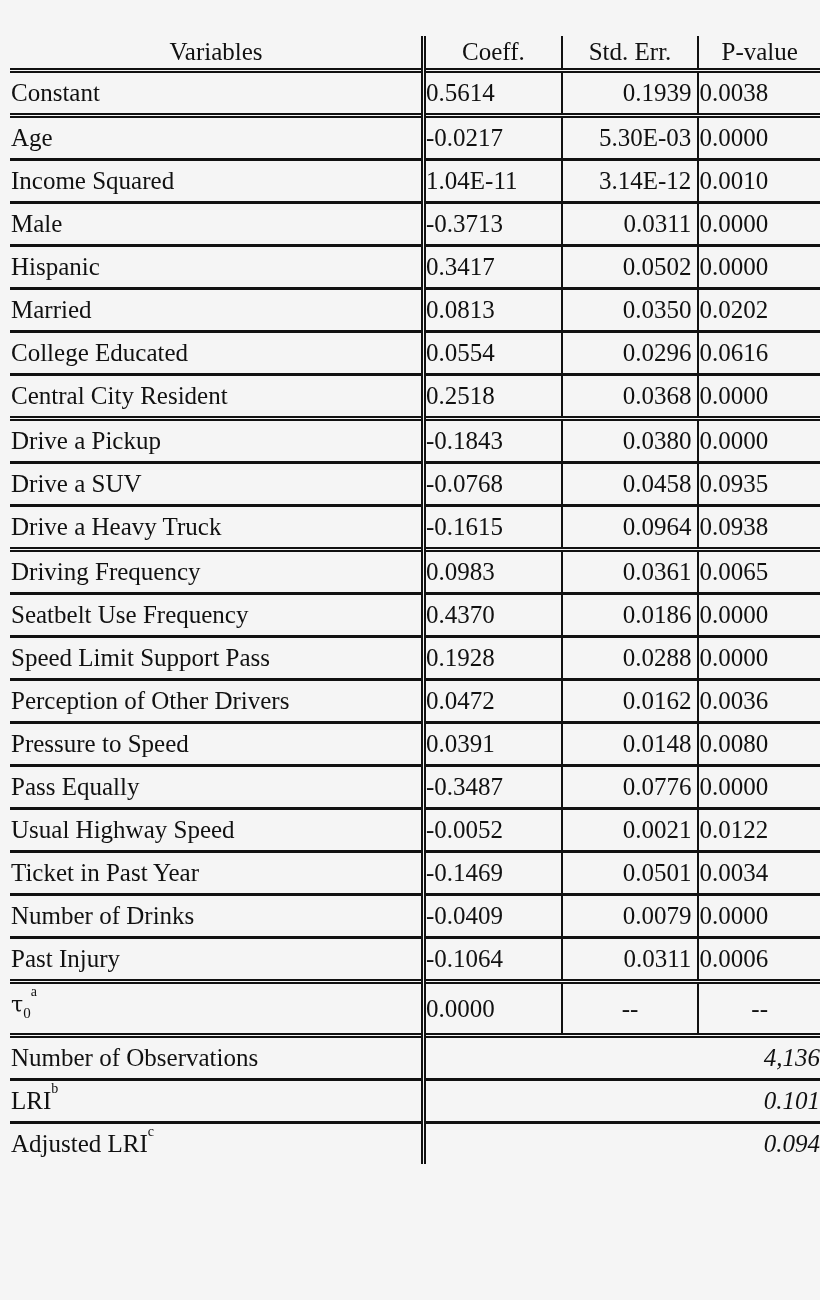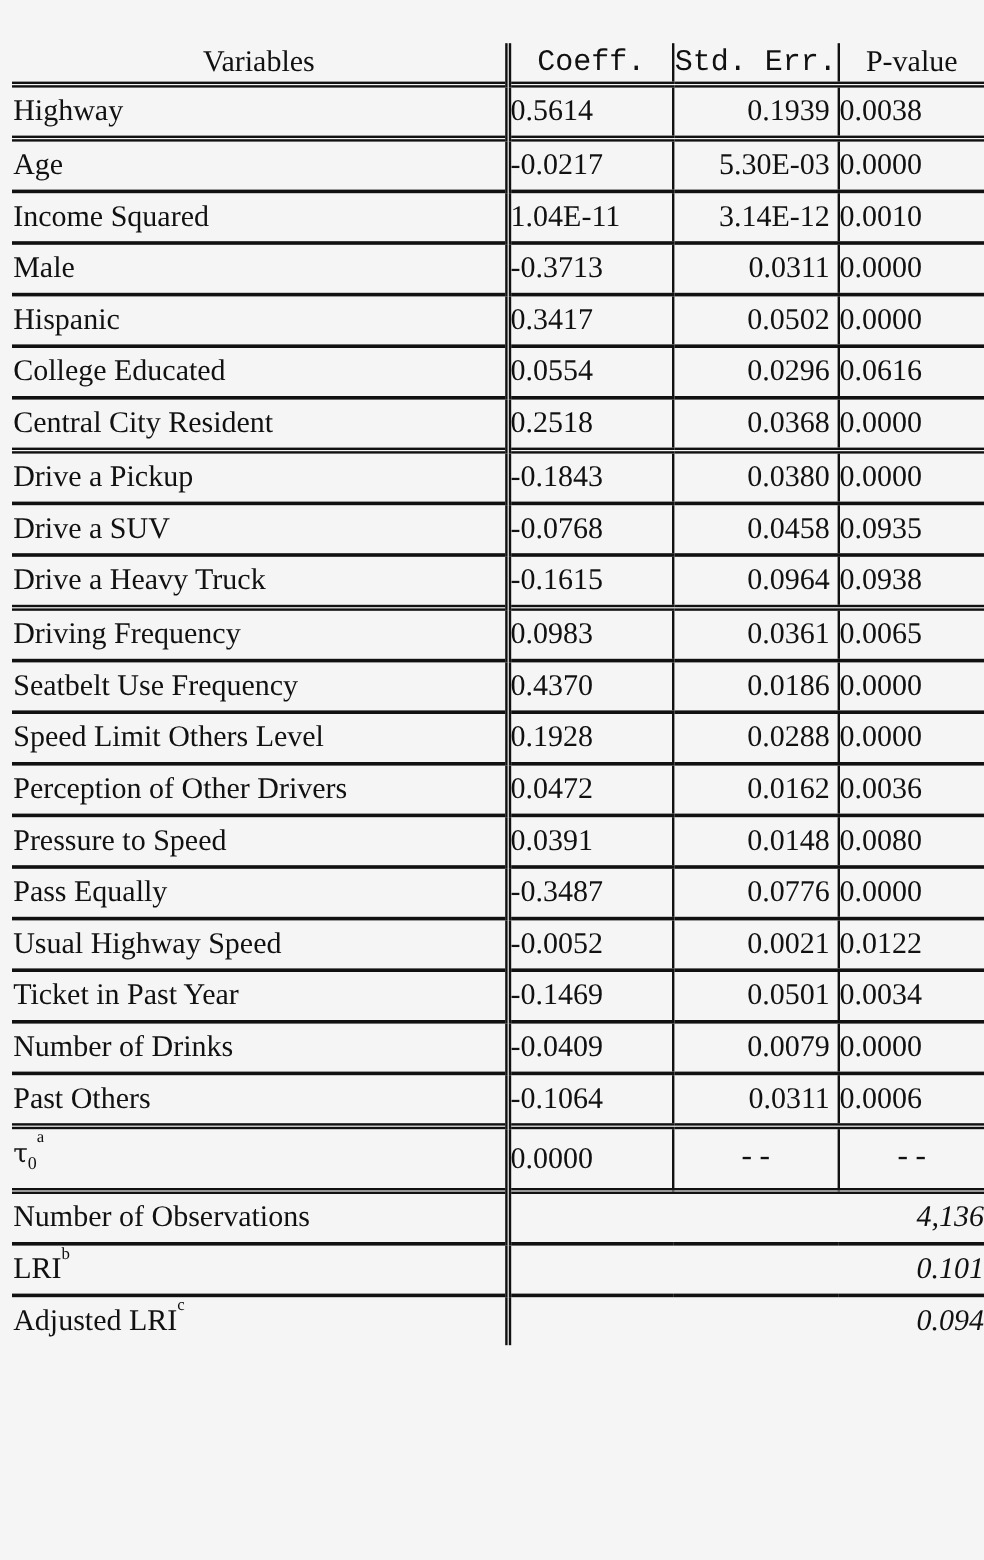--- a/index.html
+++ b/index.html
@@ -8,41 +8,41 @@
   #tbl td, #tbl th { padding:0; height:40px; line-height:40px; white-space:nowrap; }
   #tbl th { font-weight:normal; text-align:center; height:32px; line-height:28px; }
   .c0 { width:408px; text-align:left; padding-left:1px !important; border-right:5px double #111; }
   .c1 { width:130px; text-align:left; padding-right:4px !important; border-right:2px solid #111; }
   .c2 { width:128px; text-align:right; padding-right:6px !important; border-right:2px solid #111;margin-left:42px; }
   .c3 { width:120px; text-align:left; }
   tr.r td { border-top:3px solid #111; }
   tr.dbl td { border-top:5px double #111; }
   th.c0 { text-align:center; }
   th.c3 { text-align:center; }
-  .center { text-align:center !important; padding-right:0 !important;font-family:Liberation Mono, monospace; }
+  .center { text-align:center !important; padding-right:0 !important; }
   td.span3 { text-align:right;font-style:italic; }
   sup { font-size:14px; vertical-align:top; position:relative; top:-12px; }
   sub { font-size:15px; }
   .tau { font-family:"DejaVu Serif", serif; font-size:22px; }
 </style>
 </head>
 <body>
 
 <table id="tbl">
   <thead>
     <tr>
       <th class="c0">Variables</th>
       <th class="c1 center">Coeff.</th>
       <th class="c2 center">Std. Err.</th>
       <th class="c3">P-value</th>
     </tr>
   </thead>
   <tbody id="body">
       <tr class="dbl">
-        <td class="c0">Highway</td>
+        <td class="c0">Constant</td>
         <td class="c1">0.5614</td>
         <td class="c2">0.1939</td>
         <td class="c3">0.0038</td>
       </tr>
       <tr class="dbl">
         <td class="c0">Age</td>
         <td class="c1">-0.0217</td>
         <td class="c2">5.30E-03</td>
         <td class="c3">0.0000</td>
       </tr>
@@ -56,20 +56,26 @@
         <td class="c0">Male</td>
         <td class="c1">-0.3713</td>
         <td class="c2">0.0311</td>
         <td class="c3">0.0000</td>
       </tr>
       <tr class="r">
         <td class="c0">Hispanic</td>
         <td class="c1">0.3417</td>
         <td class="c2">0.0502</td>
         <td class="c3">0.0000</td>
+      </tr>
+      <tr class="r">
+        <td class="c0">Married</td>
+        <td class="c1">0.0813</td>
+        <td class="c2">0.0350</td>
+        <td class="c3">0.0202</td>
       </tr>
       <tr class="r">
         <td class="c0">College Educated</td>
         <td class="c1">0.0554</td>
         <td class="c2">0.0296</td>
         <td class="c3">0.0616</td>
       </tr>
       <tr class="r">
         <td class="c0">Central City Resident</td>
         <td class="c1">0.2518</td>
@@ -100,21 +106,21 @@
         <td class="c2">0.0361</td>
         <td class="c3">0.0065</td>
       </tr>
       <tr class="r">
         <td class="c0">Seatbelt Use Frequency</td>
         <td class="c1">0.4370</td>
         <td class="c2">0.0186</td>
         <td class="c3">0.0000</td>
       </tr>
       <tr class="r">
-        <td class="c0">Speed Limit Others Level</td>
+        <td class="c0">Speed Limit Support Pass</td>
         <td class="c1">0.1928</td>
         <td class="c2">0.0288</td>
         <td class="c3">0.0000</td>
       </tr>
       <tr class="r">
         <td class="c0">Perception of Other Drivers</td>
         <td class="c1">0.0472</td>
         <td class="c2">0.0162</td>
         <td class="c3">0.0036</td>
       </tr>
@@ -142,21 +148,21 @@
         <td class="c2">0.0501</td>
         <td class="c3">0.0034</td>
       </tr>
       <tr class="r">
         <td class="c0">Number of Drinks</td>
         <td class="c1">-0.0409</td>
         <td class="c2">0.0079</td>
         <td class="c3">0.0000</td>
       </tr>
       <tr class="r">
-        <td class="c0">Past Others</td>
+        <td class="c0">Past Injury</td>
         <td class="c1">-0.1064</td>
         <td class="c2">0.0311</td>
         <td class="c3">0.0006</td>
       </tr>
       <tr class="dbl">
         <td class="c0"><span class="tau">τ</span><sub>0</sub><sup>a</sup></td>
         <td class="c1">0.0000</td>
         <td class="c2 center">--</td>
         <td class="c3 center">--</td>
       </tr>

